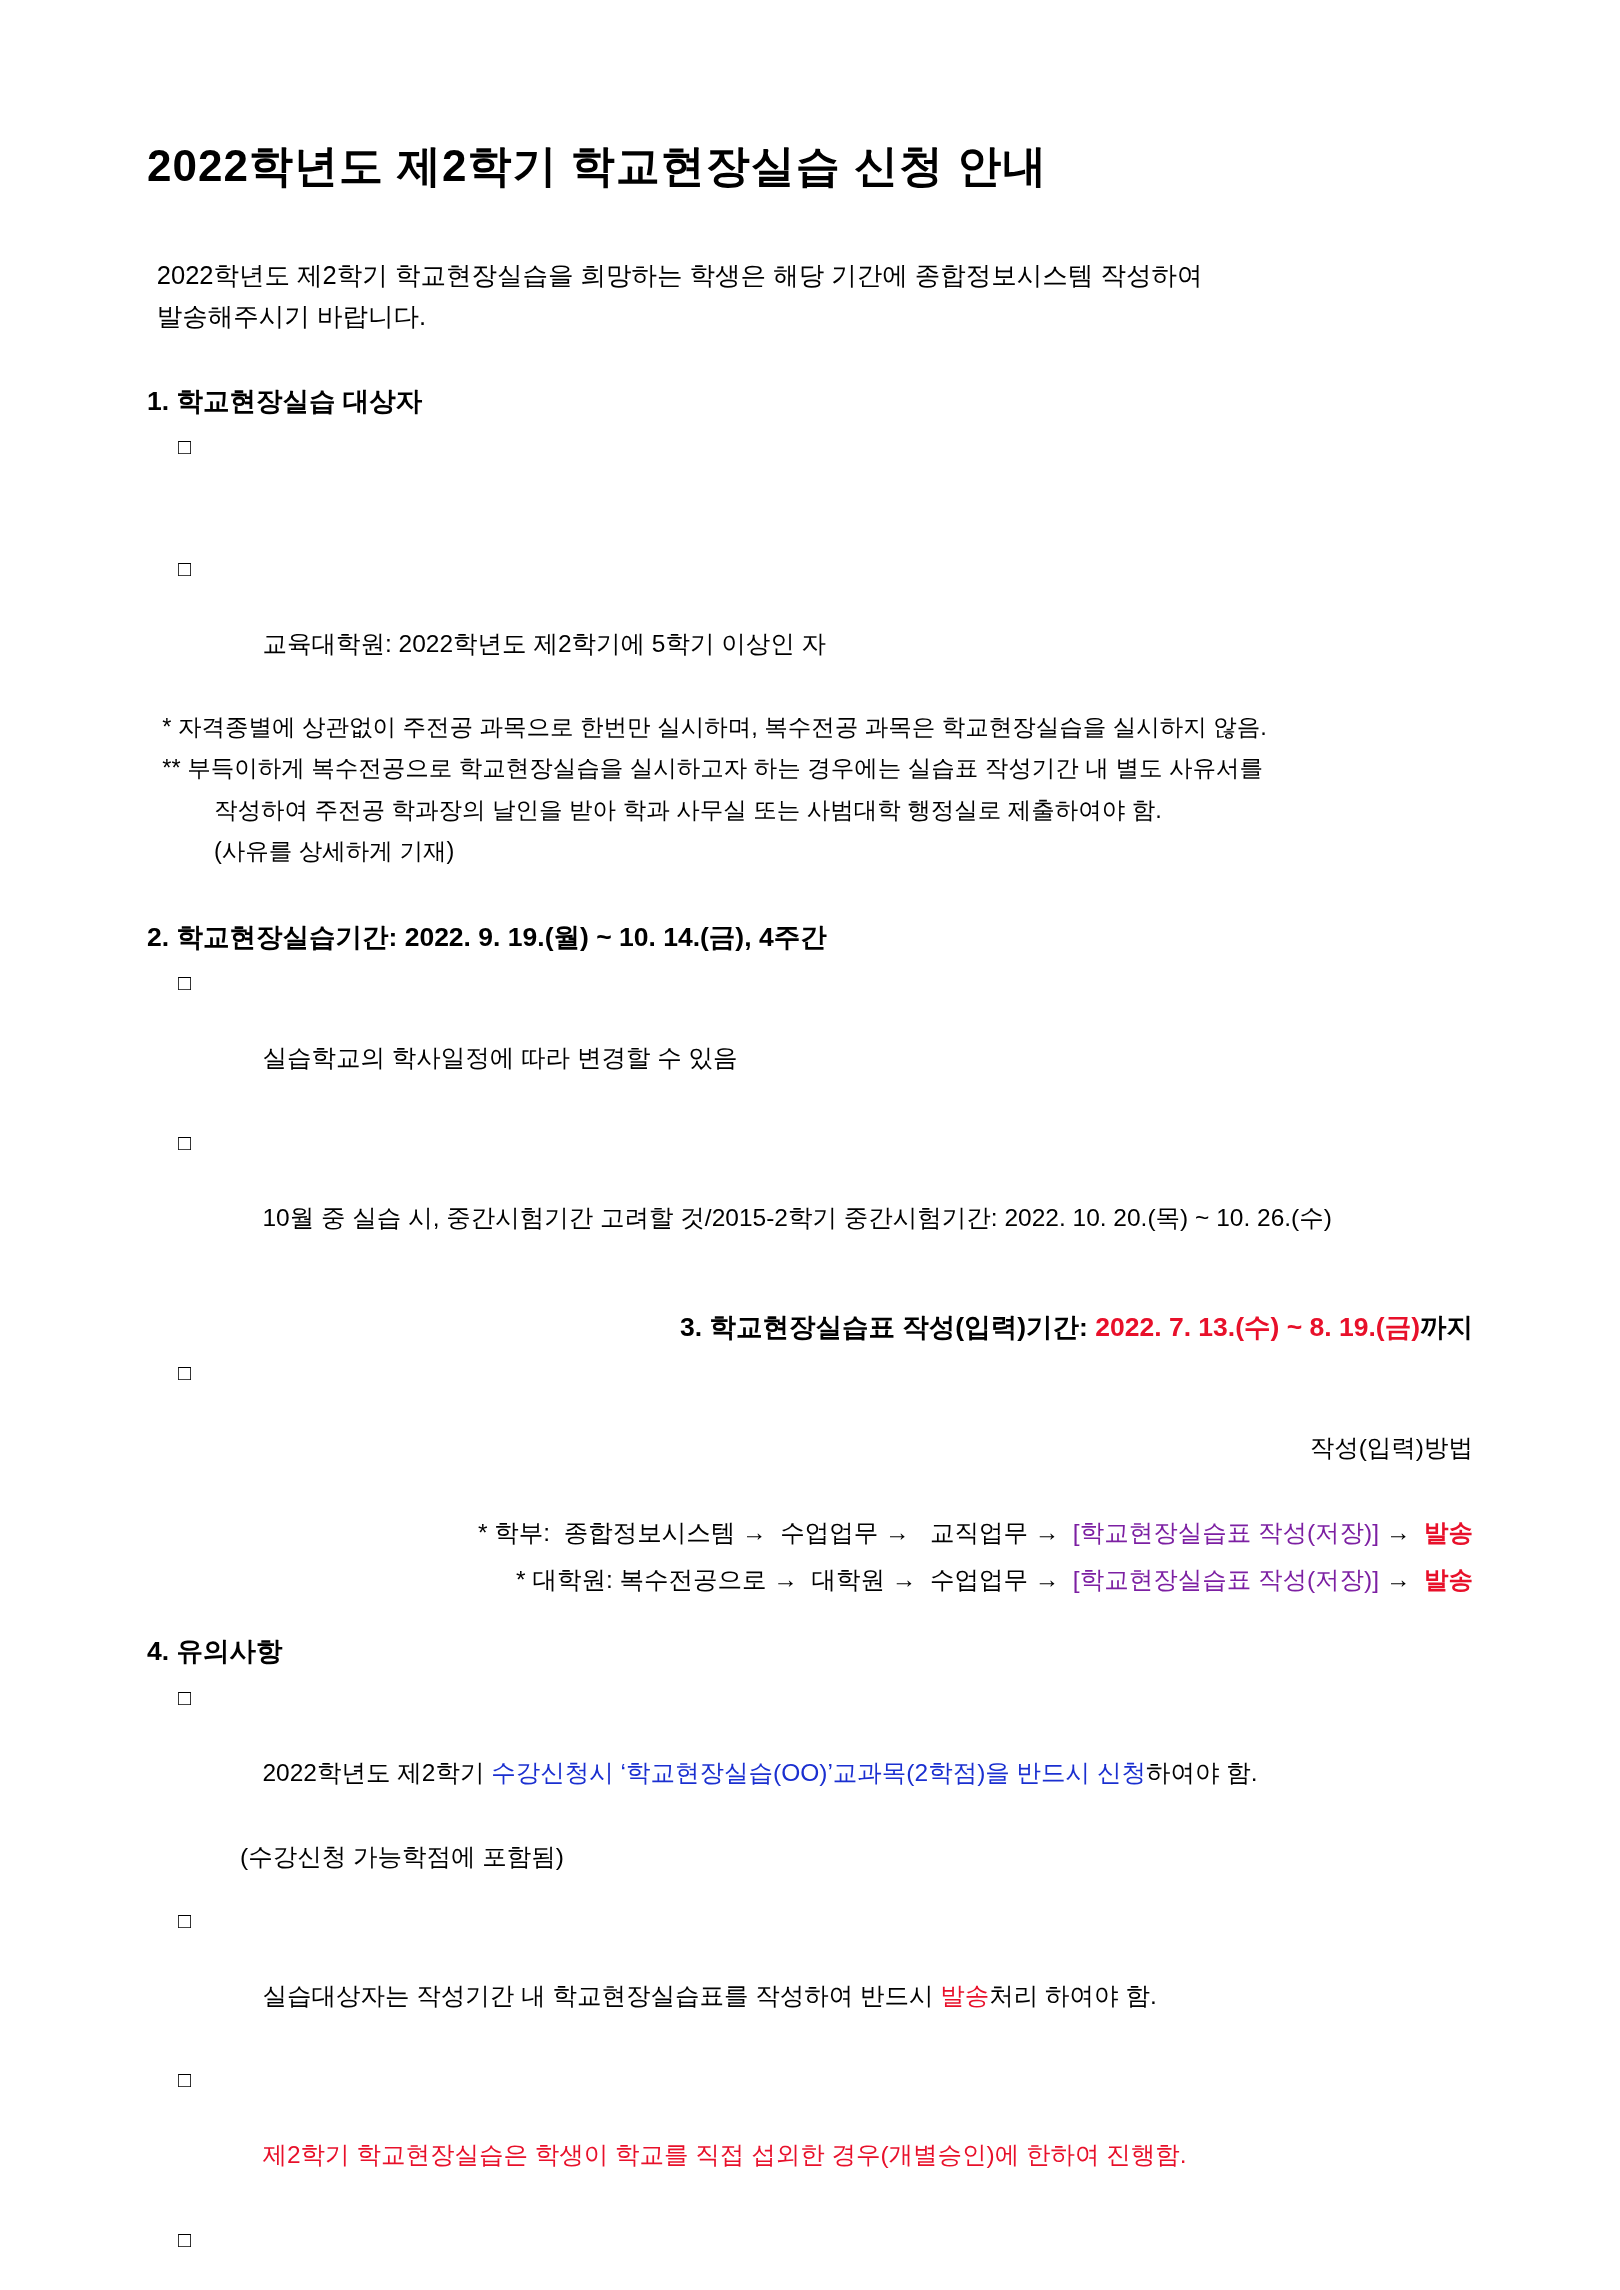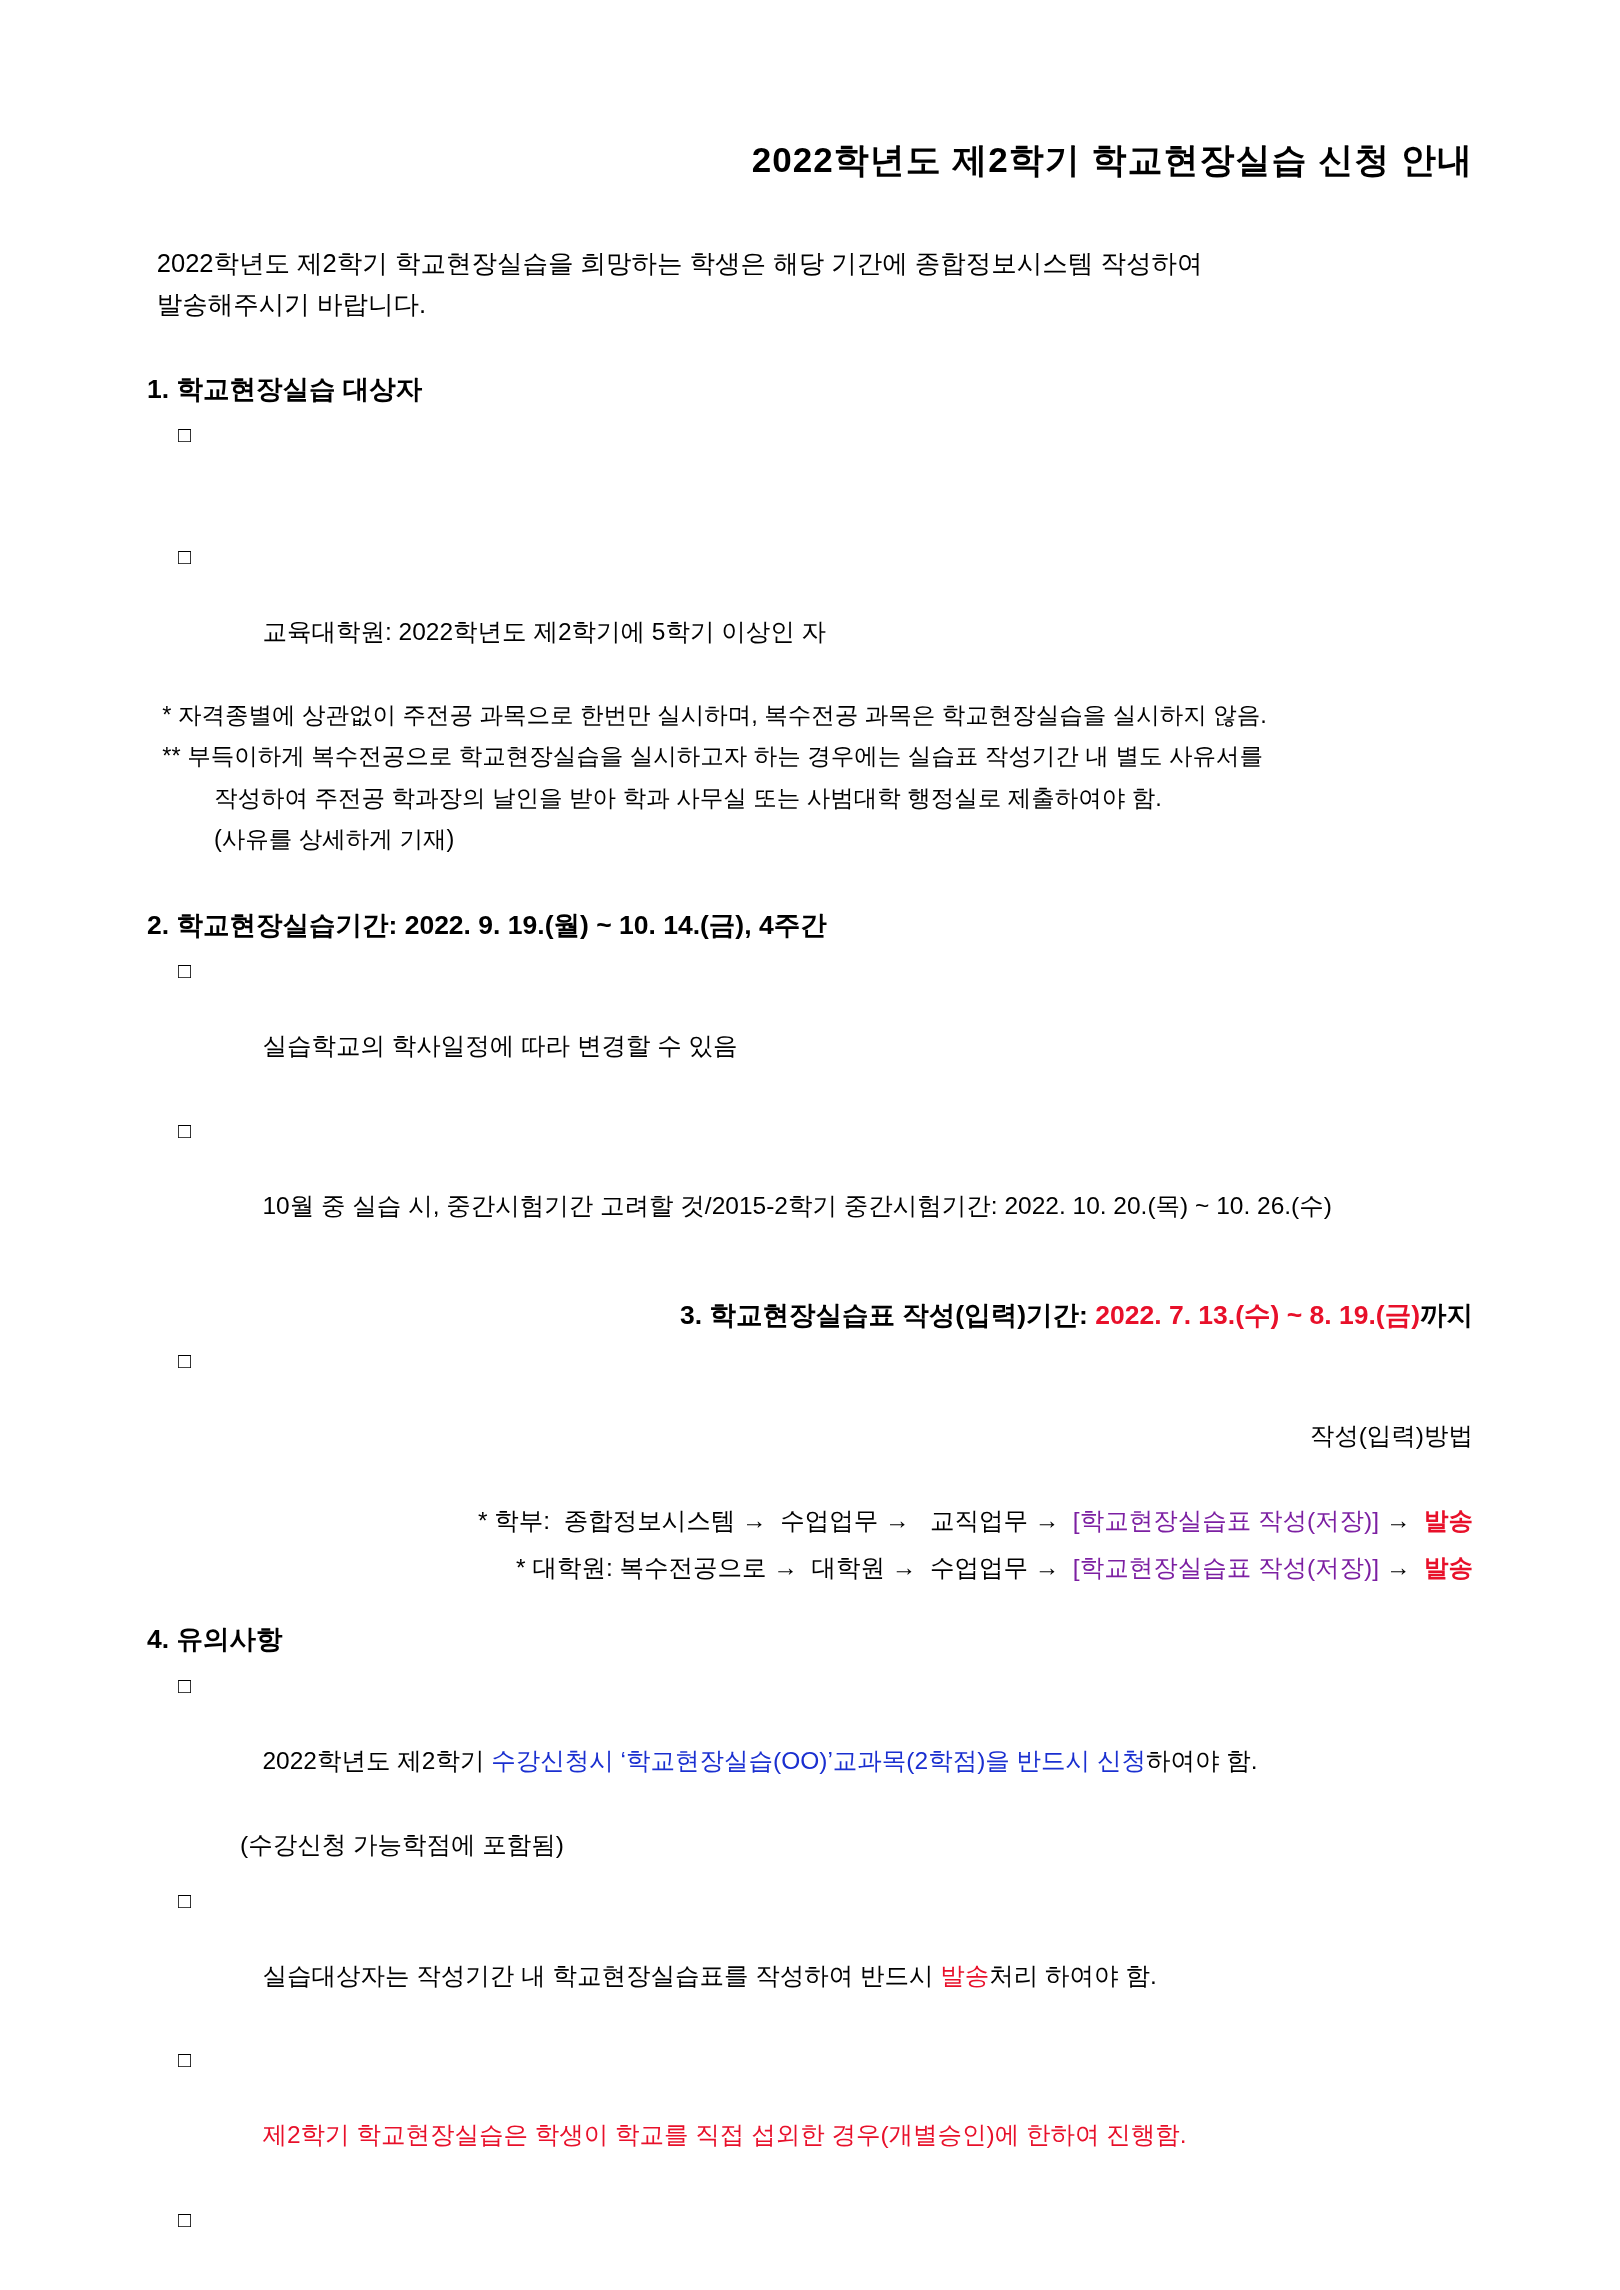--- a/index.html
+++ b/index.html
@@ -15,22 +15,22 @@
     -webkit-font-smoothing: antialiased;
   }
   .page {
     position: relative;
     width: 1620px;
     min-height: 2291px;
     box-sizing: border-box;
     padding: 137px 147px 78px 147px;
   }
   .doc-title {
-    text-align: right;
-    font-size: 35px;
+    text-align: left;
+    font-size: 44px;
     font-weight: bold;
     letter-spacing: 1px;
     margin: 0 0 59px 0;
     white-space: pre;
   }
   .intro {
     font-size: 25.5px;
     line-height: 1.6;
     margin: 0 0 45px 0;
     padding-left: 9.8px;
@@ -86,21 +86,21 @@
     line-height: 1.6;
     padding-left: 98px;
     white-space: pre-wrap;
     margin-bottom: 7.8px;
   }
   .cont-row {
     font-size: 24.5px;
     line-height: 1.55;
     padding-left: 93px;
     white-space: pre-wrap;
-    margin-bottom: 17px;
+    margin-bottom: 25px;
   }
 
   .red { color: #e8102a; }
   .blue { color: #1a2fd0; }
   .purple { color: #7c1fa2; }
   .u { }
   .b { font-weight: bold; }
   .sec3head .red { font-weight: bold; }
 </style>
 </head>

